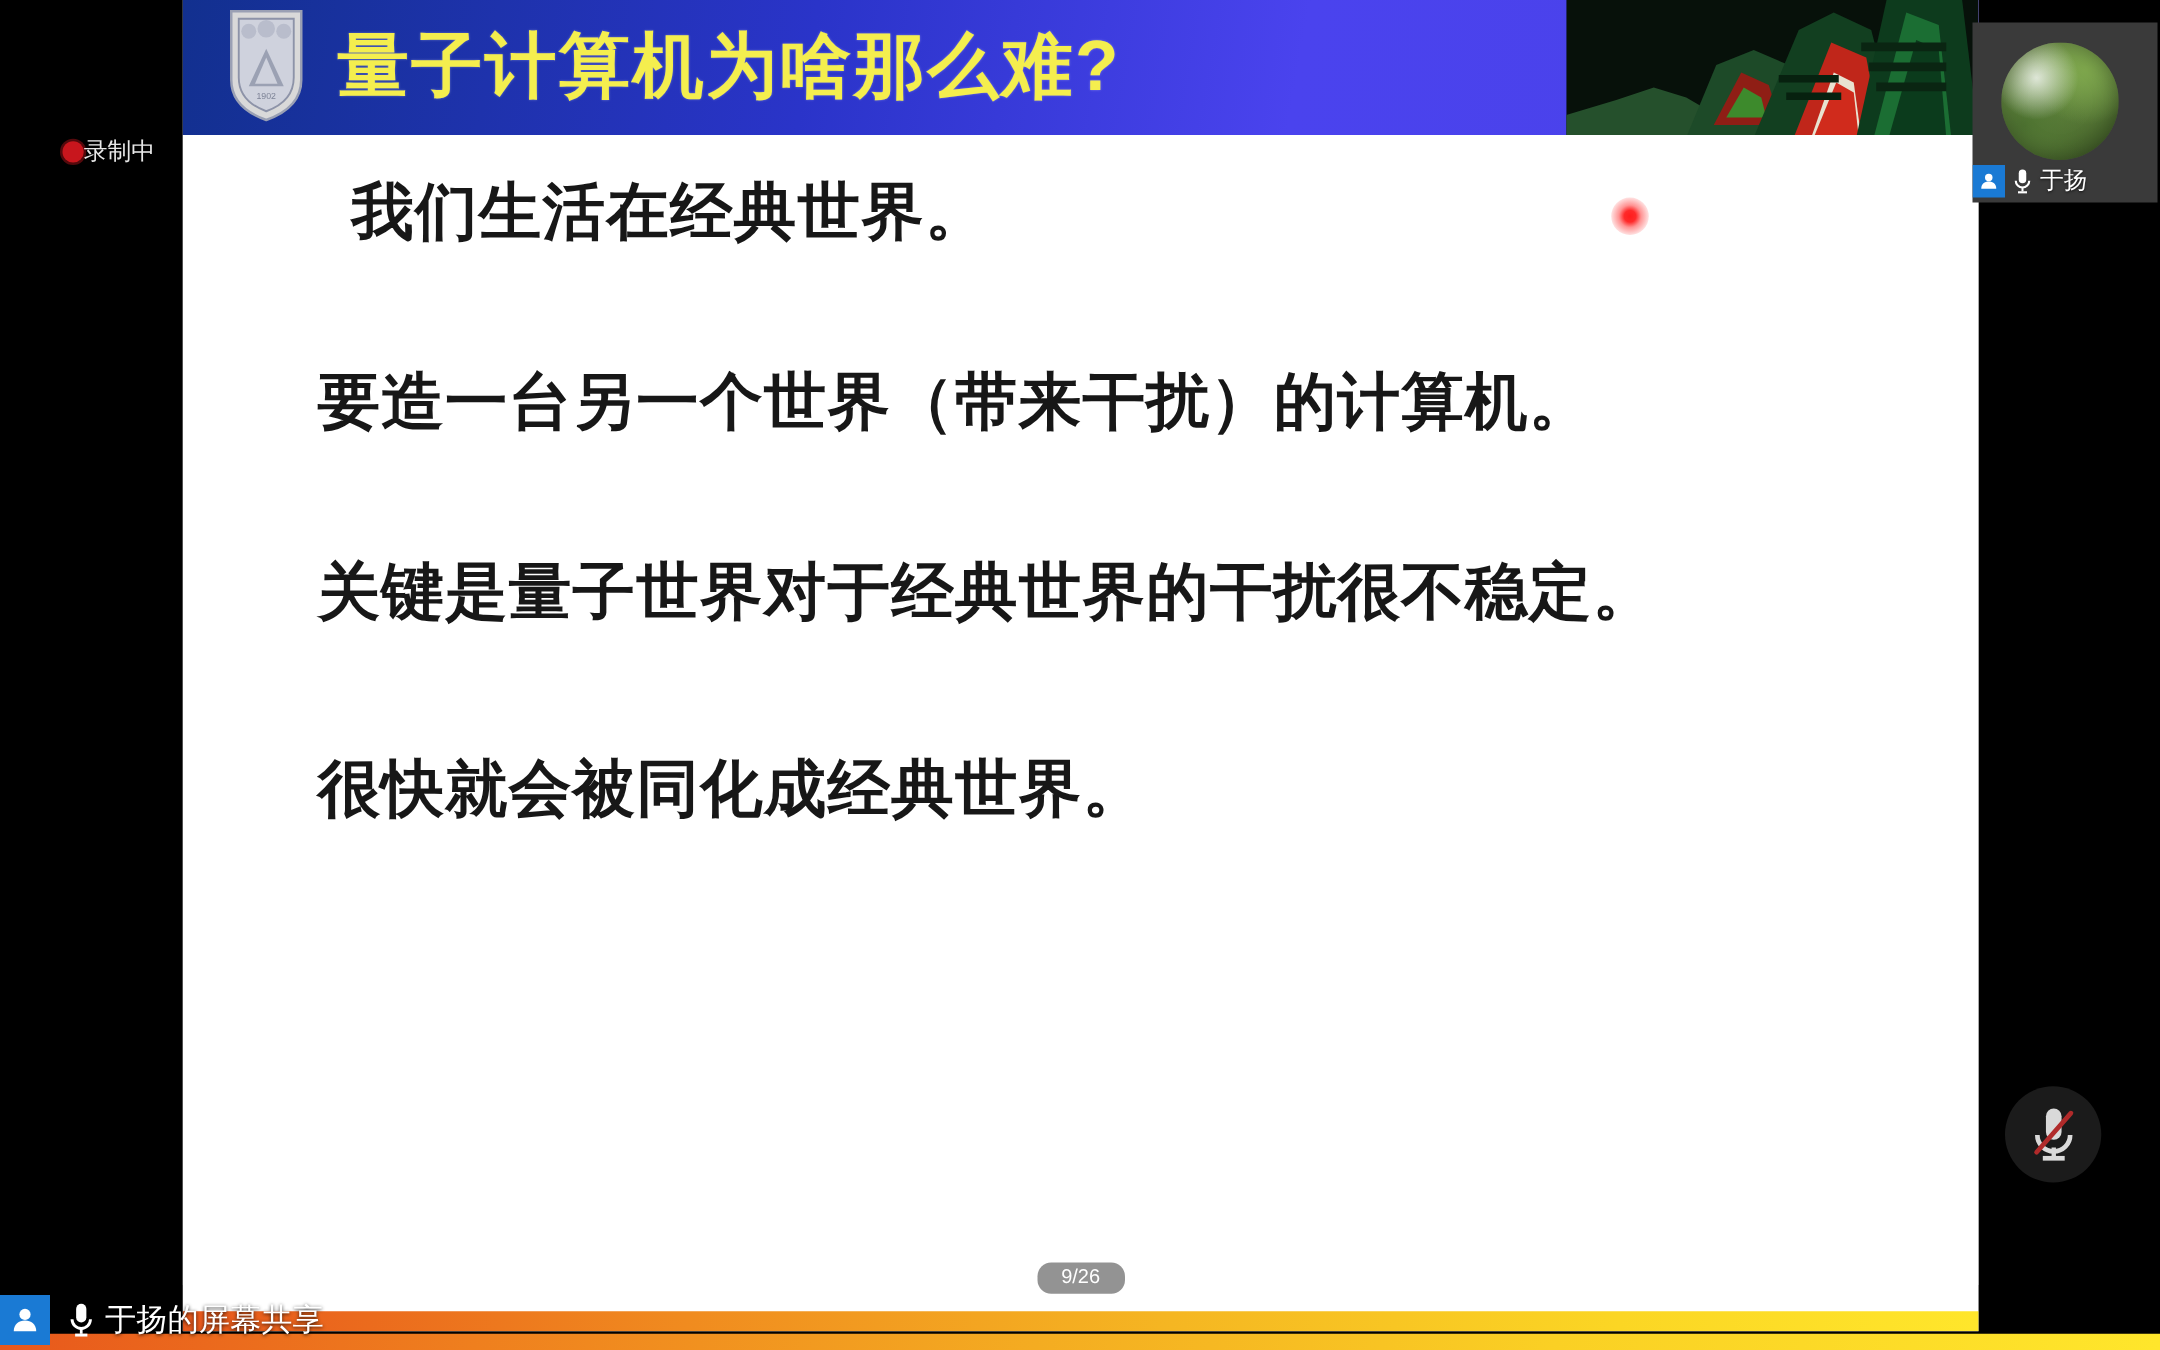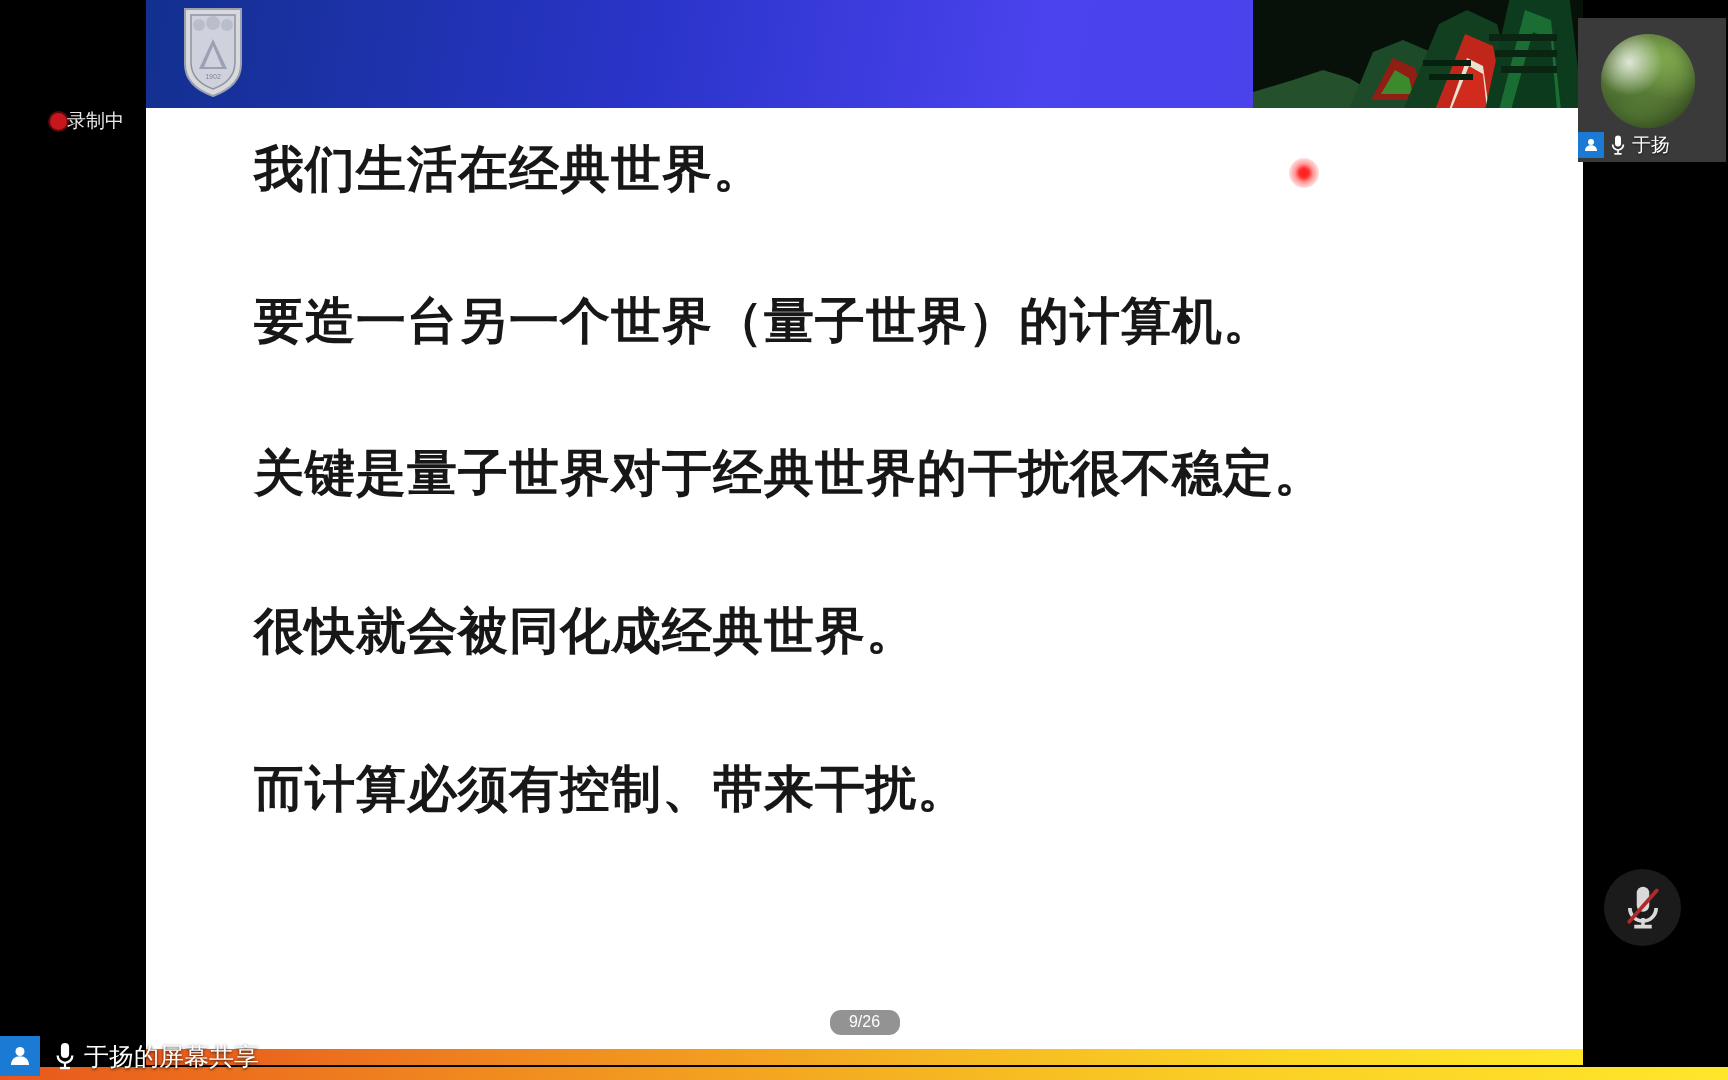--- a/index.html
+++ b/index.html
@@ -85,21 +85,21 @@
   }
   .slide-line {
     position: absolute;
     left: 108px;
     font-size: 50px;
     font-weight: 700;
     color: #171717;
     white-space: nowrap;
     letter-spacing: 1px;
   }
-  .l1 { top: 28px;  }
+  .l1 { top: 28px; margin-left: 27px;  }
   .l2 { top: 180px; }
   .l3 { top: 332px; }
   .l4 { top: 490px; }
   .l5 { top: 648px; }
 
   
   #laser {
     position: absolute;
     left: 1143px;
     top: 158px;
@@ -305,20 +305,21 @@
         <path d="M3 3 H59 V58 Q59 80 31 90 Q3 80 3 58 Z" fill="#d9d9d9" stroke="#9aa0b4" stroke-width="2"></path>
         <path d="M9 9 H53 V56 Q53 75 31 83 Q9 75 9 56 Z" fill="#cfd2dd" stroke="#8d93a8" stroke-width="1.5"></path>
         <circle cx="17" cy="19" r="6" fill="#b9bdcc"></circle>
         <circle cx="31" cy="17" r="7" fill="#b9bdcc"></circle>
         <circle cx="45" cy="19" r="6" fill="#b9bdcc"></circle>
         <path d="M31 33 L45 63 H17 Z" fill="#9ba1b3"></path>
         <path d="M31 40 L40 61 H22 Z" fill="#cfd2dd"></path>
         <text x="31" y="73" font-size="7" fill="#7d8396" text-anchor="middle" font-family="'Liberation Sans', sans-serif">1902</text>
       </svg>
 
+      <div id="slide-title">量子计算机为啥那么难?</div>
 
       <svg id="header-photo" viewBox="0 0 330 136" preserveAspectRatio="none">
         <rect x="0" y="0" width="330" height="136" fill="#07110a"></rect>
         <path d="M0 136 L0 118 L40 106 L70 96 L96 104 L120 118 L120 136 Z" fill="#25502c"></path>
         <path d="M96 136 L120 78 L150 66 L178 78 L196 136 Z" fill="#1d4a28"></path>
         <path d="M118 126 L140 84 L162 94 L172 126 Z" fill="#8f1e15"></path>
         <path d="M128 120 L142 96 L156 104 L160 120 Z" fill="#3d8a2c"></path>
         <path d="M150 136 L186 50 L214 36 L244 50 L266 136 Z" fill="#123f20"></path>
         <path d="M182 136 L212 60 L240 72 L252 136 Z" fill="#c0261a"></path>
         <path d="M196 136 L214 84 L230 92 L236 136 Z" fill="#e8e2d0"></path>
@@ -334,24 +335,23 @@
         <g fill="#07210f">
           <rect x="170" y="86" width="48" height="6"></rect>
           <rect x="176" y="100" width="44" height="6"></rect>
         </g>
         <rect x="286" y="0" width="6" height="18" fill="#2d6b38"></rect>
       </svg>
     </div>
 
     <div id="slide-body">
       <div class="slide-line l1">我们生活在经典世界。</div>
-      <div class="slide-line l2">要造一台另一个世界（量子世界）的计算机。</div>
+      <div class="slide-line l2">要造一台另一个世界（带来干扰）的计算机。</div>
       <div class="slide-line l3">关键是量子世界对于经典世界的干扰很不稳定。</div>
       <div class="slide-line l4">很快就会被同化成经典世界。</div>
-      <div class="slide-line l5">而计算必须有控制、带来干扰。</div>
     </div>
 
     <div id="laser"></div>
 
     <div id="page-indicator">9/26</div>
 
     <div id="accent-bar"></div>
   </div>
 
   <div class="letterbox" id="letterbox-left"></div>

